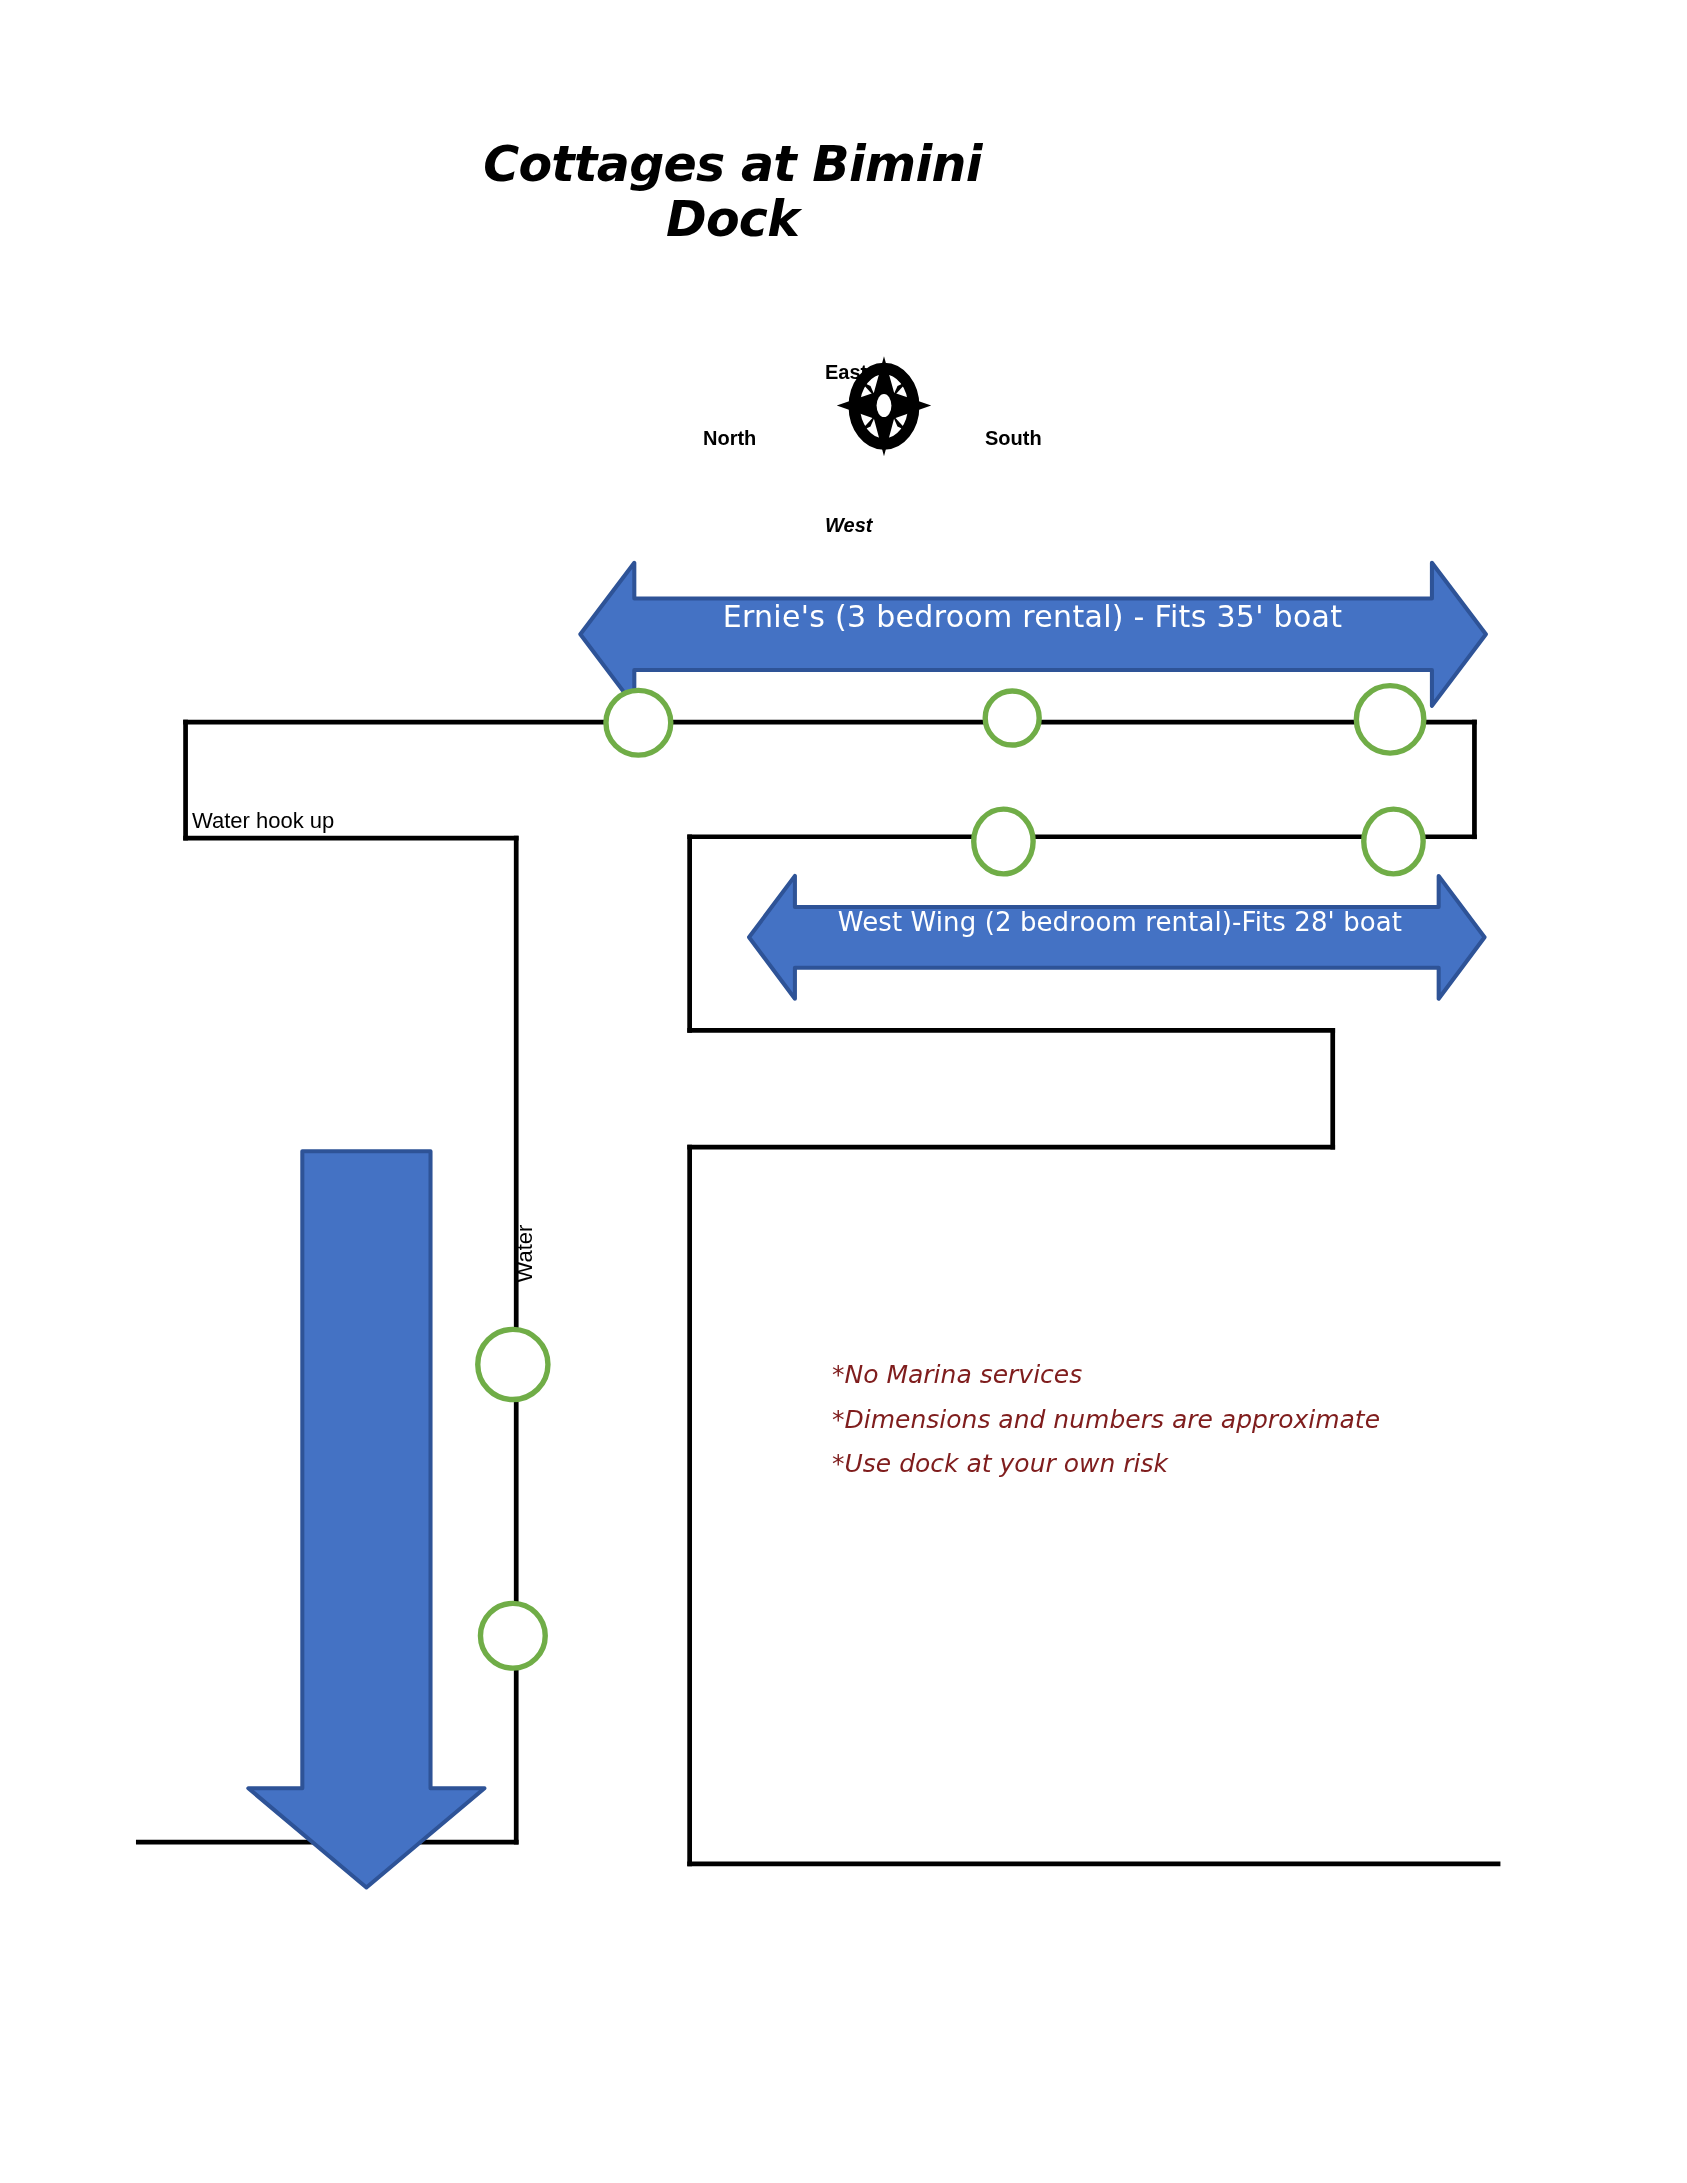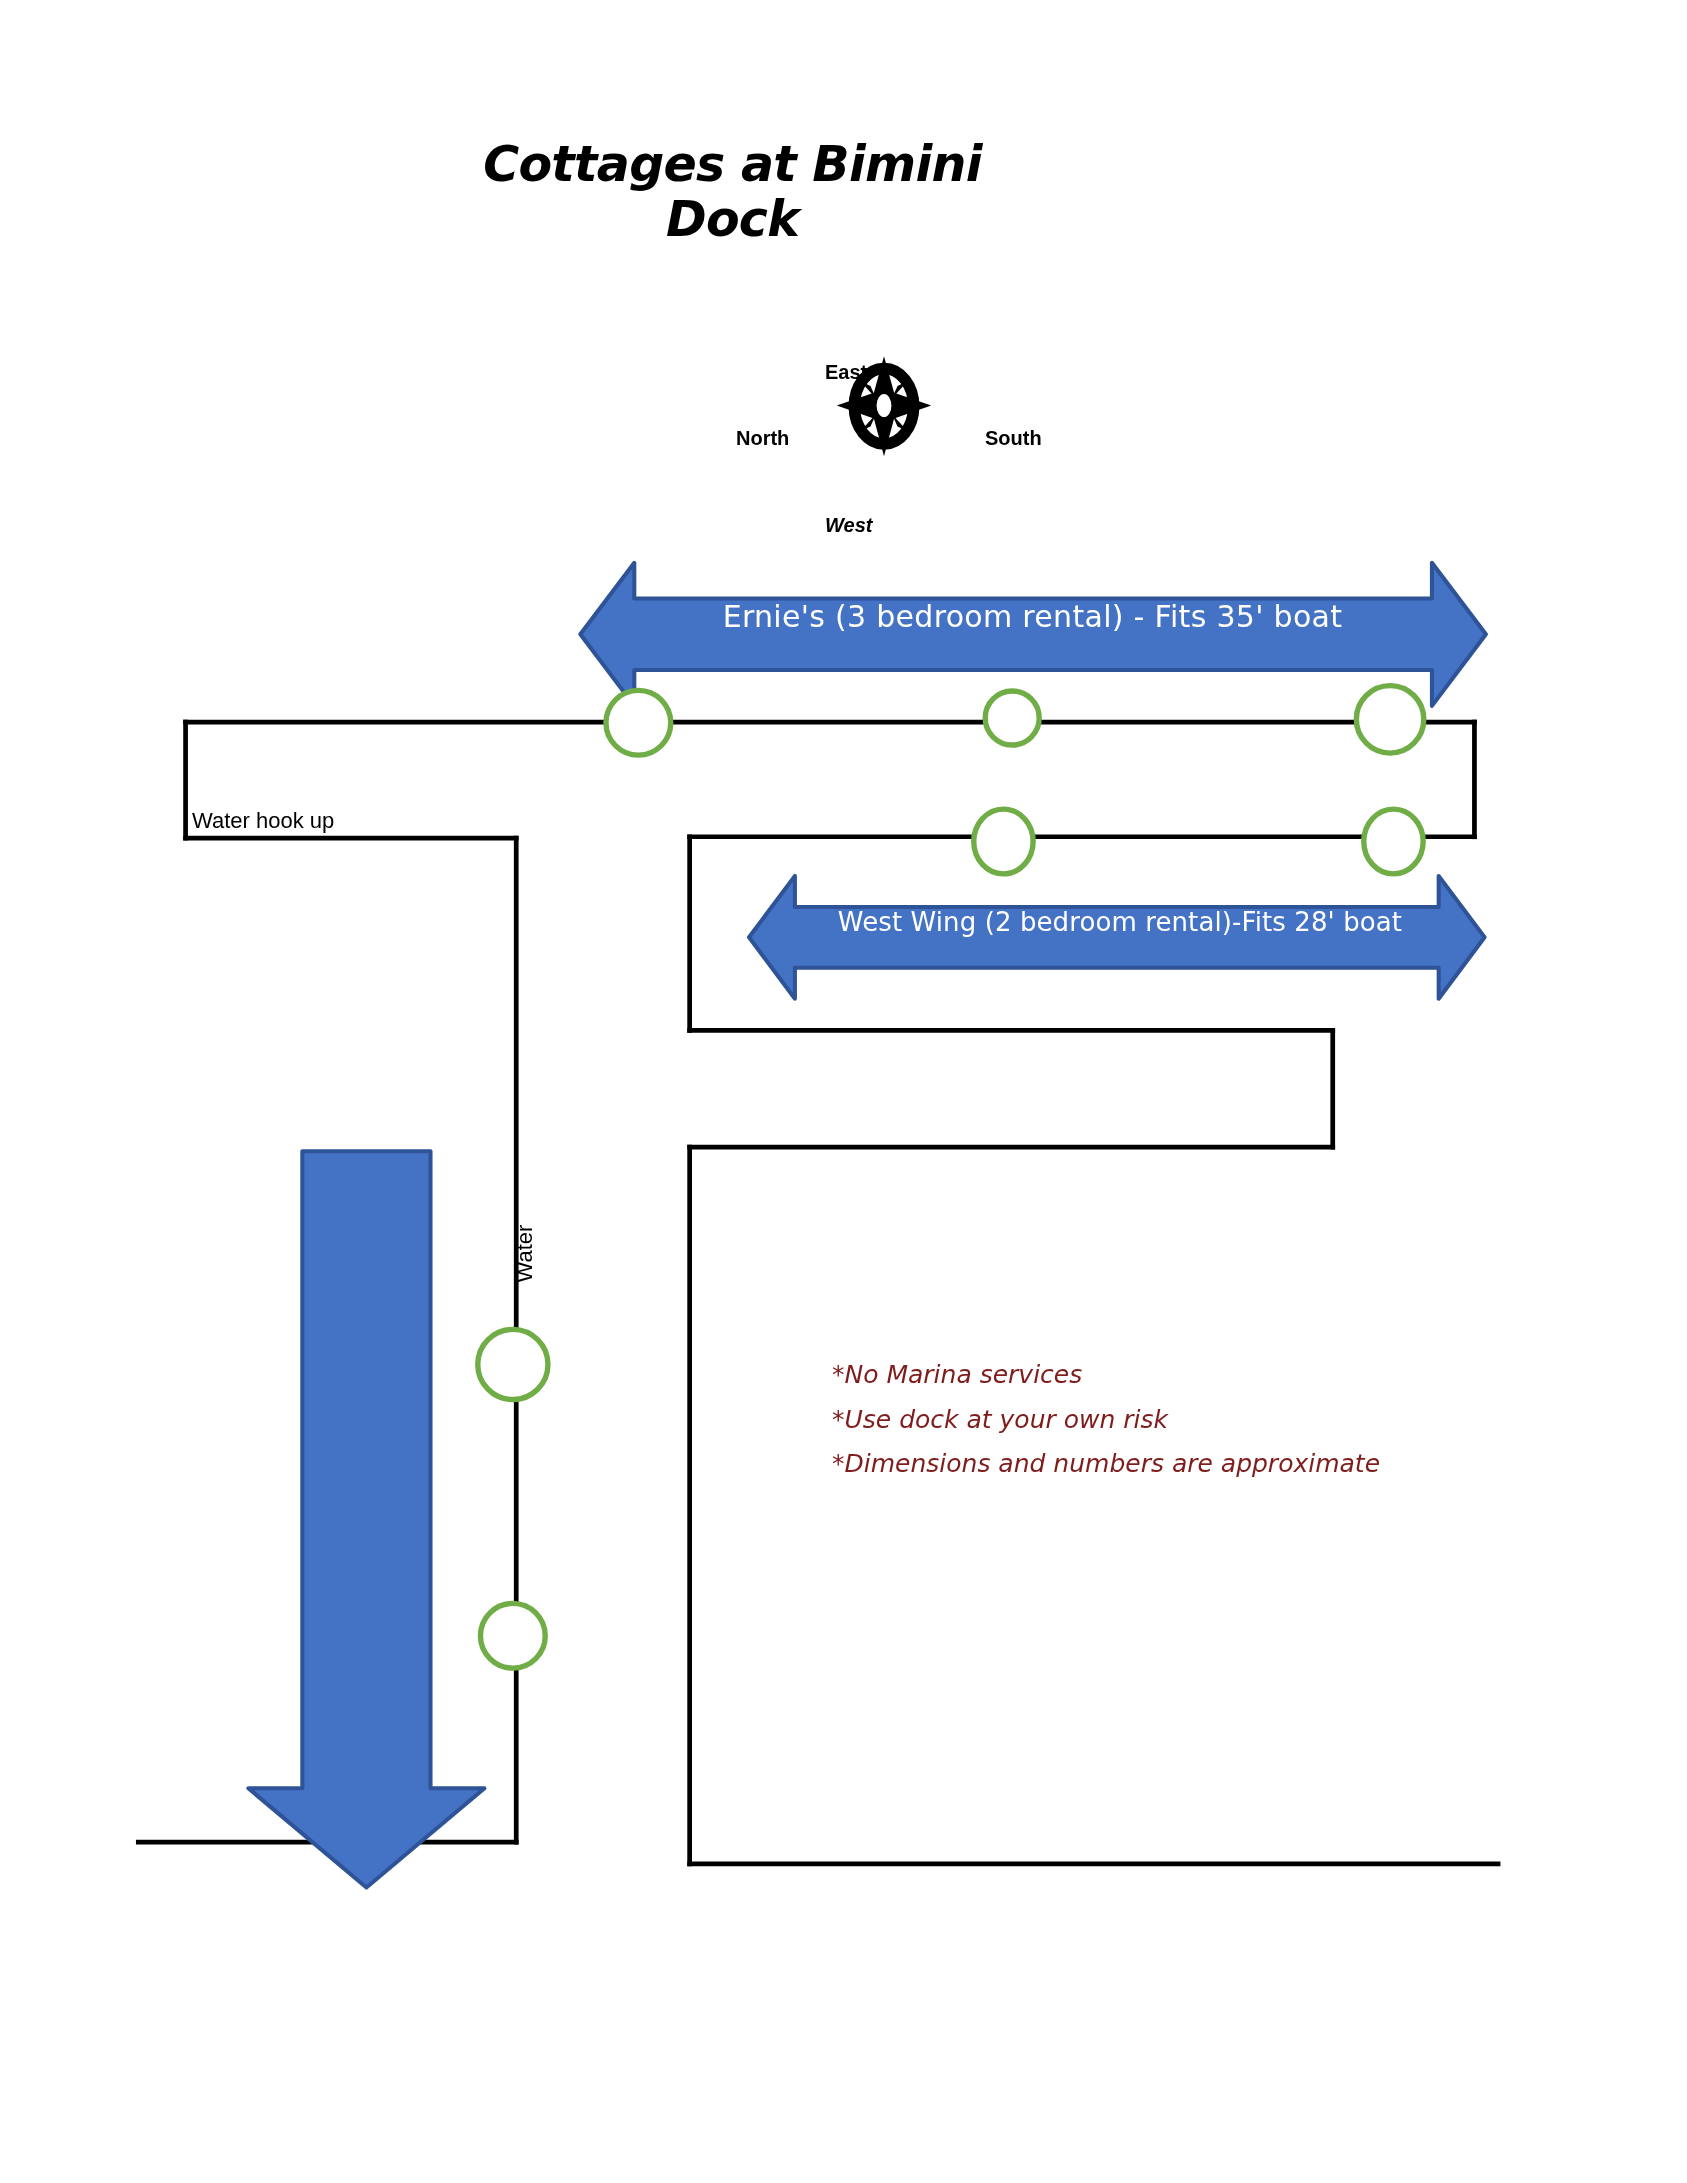--- a/index.html
+++ b/index.html
@@ -53,21 +53,21 @@
     position: absolute;
     font-family: "Liberation Sans", sans-serif;
     font-weight: bold;
     font-size: 20px;
     color: #000000;
     white-space: nowrap;
     margin-top: 32px;
   }
   #cmp-east  { left: 825px; top: 329px; }
   #cmp-west  { left: 825px; top: 482px; font-style: italic; }
-  #cmp-north { left: 736px; top: 395px; }
+  #cmp-north { left: 703px; top: 395px; }
   #cmp-south { left: 985px; top: 395px; }
 
   
   .arrow-text {
     position: absolute;
     color: #ffffff;
     font-family: "DejaVu Sans", sans-serif;
     font-weight: normal;
     white-space: nowrap;
     pointer-events: none;
@@ -245,18 +245,18 @@
   <div class="arrow-text" id="westwing-text">West Wing (2 bedroom rental)-Fits 28' boat</div>
 
   <div class="arrow-text" id="martins-text">Martin's (1 bedroom rental-Fits up to 24' boat</div>
 
   <div class="map-label" id="water-hookup-label">Water hook up</div>
 
   <div class="map-label" id="water-label">Water</div>
 
   <div class="notes">
     <div class="note-line">*No Marina services</div>
+    <div class="note-line">*Dimensions and numbers are approximate</div>
     <div class="note-line">*Use dock at your own risk</div>
-    <div class="note-line">*Dimensions and numbers are approximate</div>
   </div>
 
 </div>
 
 
 </body></html>

